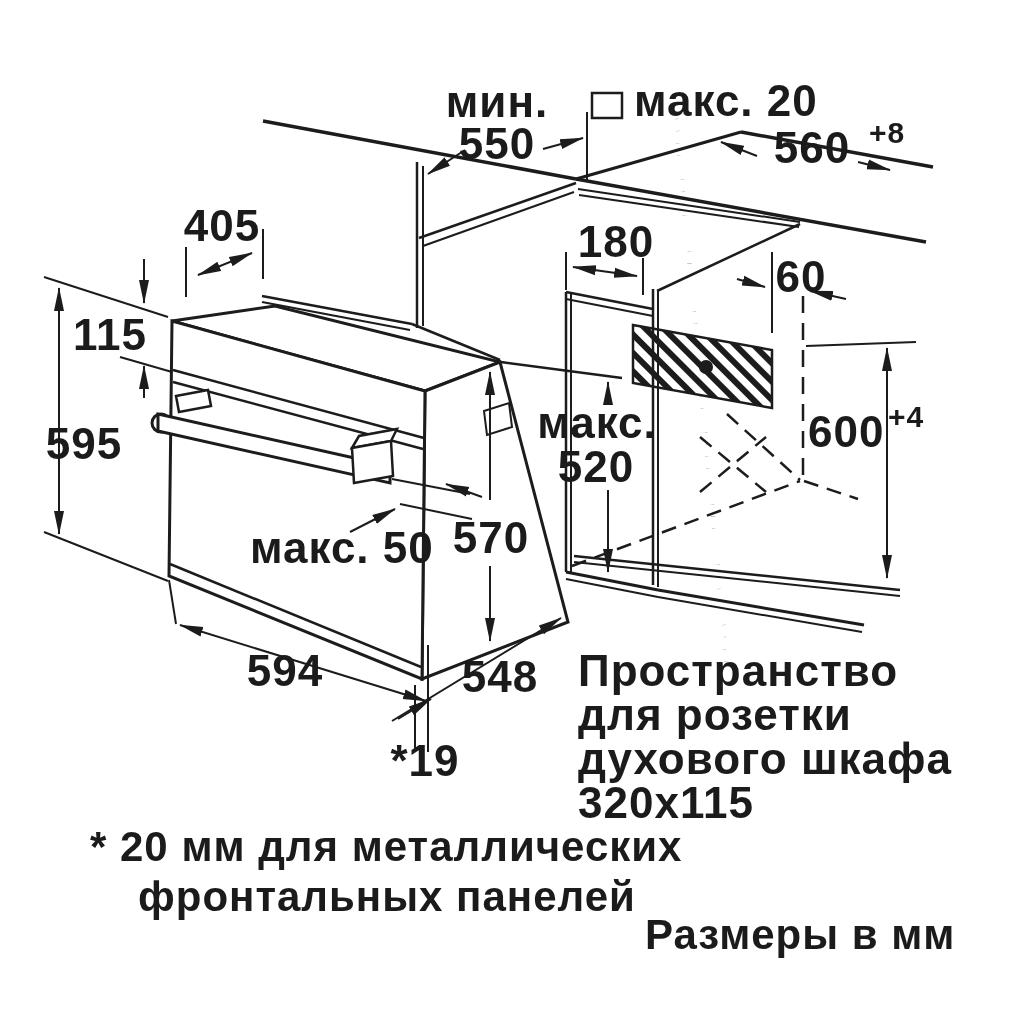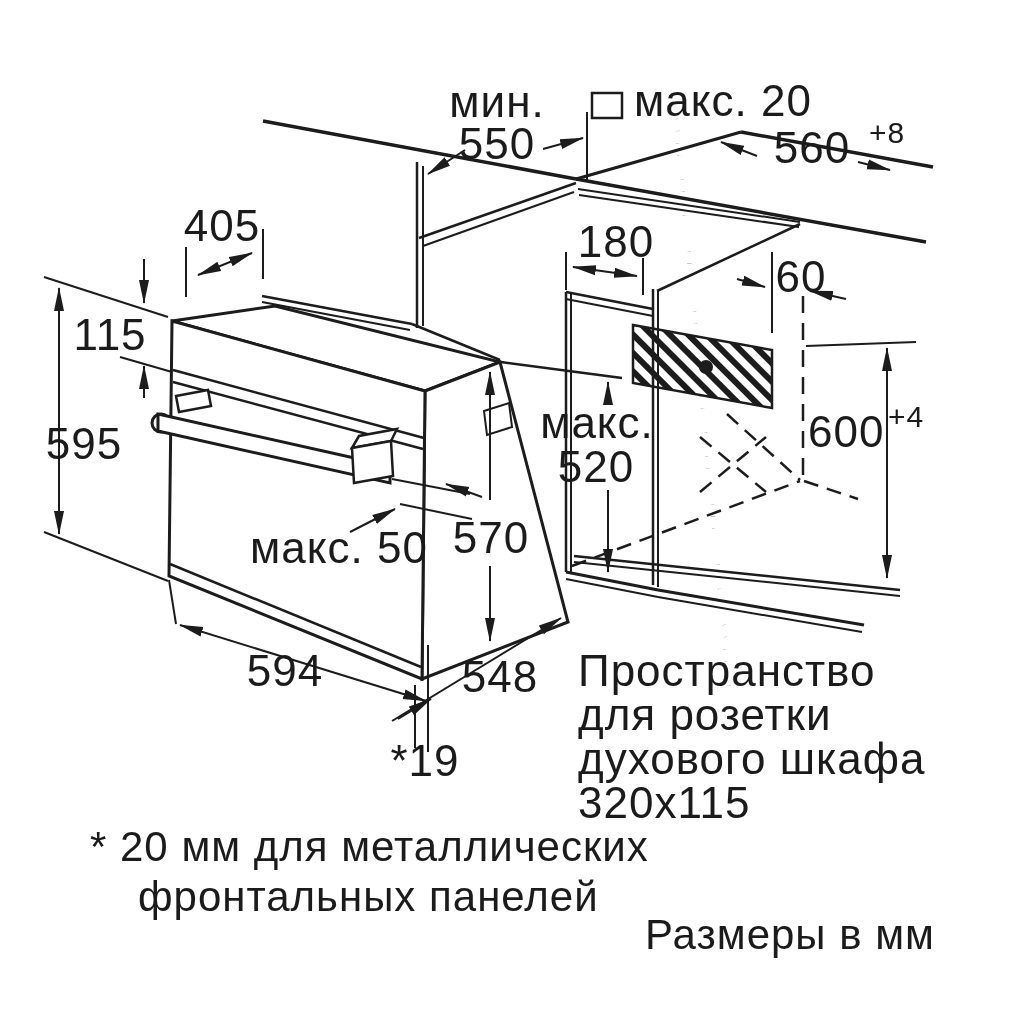--- a/index.html
+++ b/index.html
@@ -1,17 +1,17 @@
 <!DOCTYPE html>
 <html><head>
 <meta charset="utf-8">
 <style>
   html,body{margin:0;padding:0;background:#ffffff;}
   .page{position:relative;width:1024px;height:1024px;background:#ffffff;overflow:hidden;
-        font-family:"Liberation Sans","DejaVu Sans",sans-serif;}
+        font-family:"Liberation Sans","DejaVu Sans",sans-serif;font-weight:bold;}
   svg{position:absolute;inset:0;}
   svg text{fill:#1b1b1b;font-family:"Liberation Sans","DejaVu Sans",sans-serif;letter-spacing:1px;}
   .t44{font-size:44px;}
   .t42{font-size:42px;}
   .t30{font-size:30px;}
   .mid{text-anchor:middle;}
   .st{text-anchor:start;}
   line,path,polygon,polyline,rect{stroke-linecap:butt;}
 </style>
 </head>

